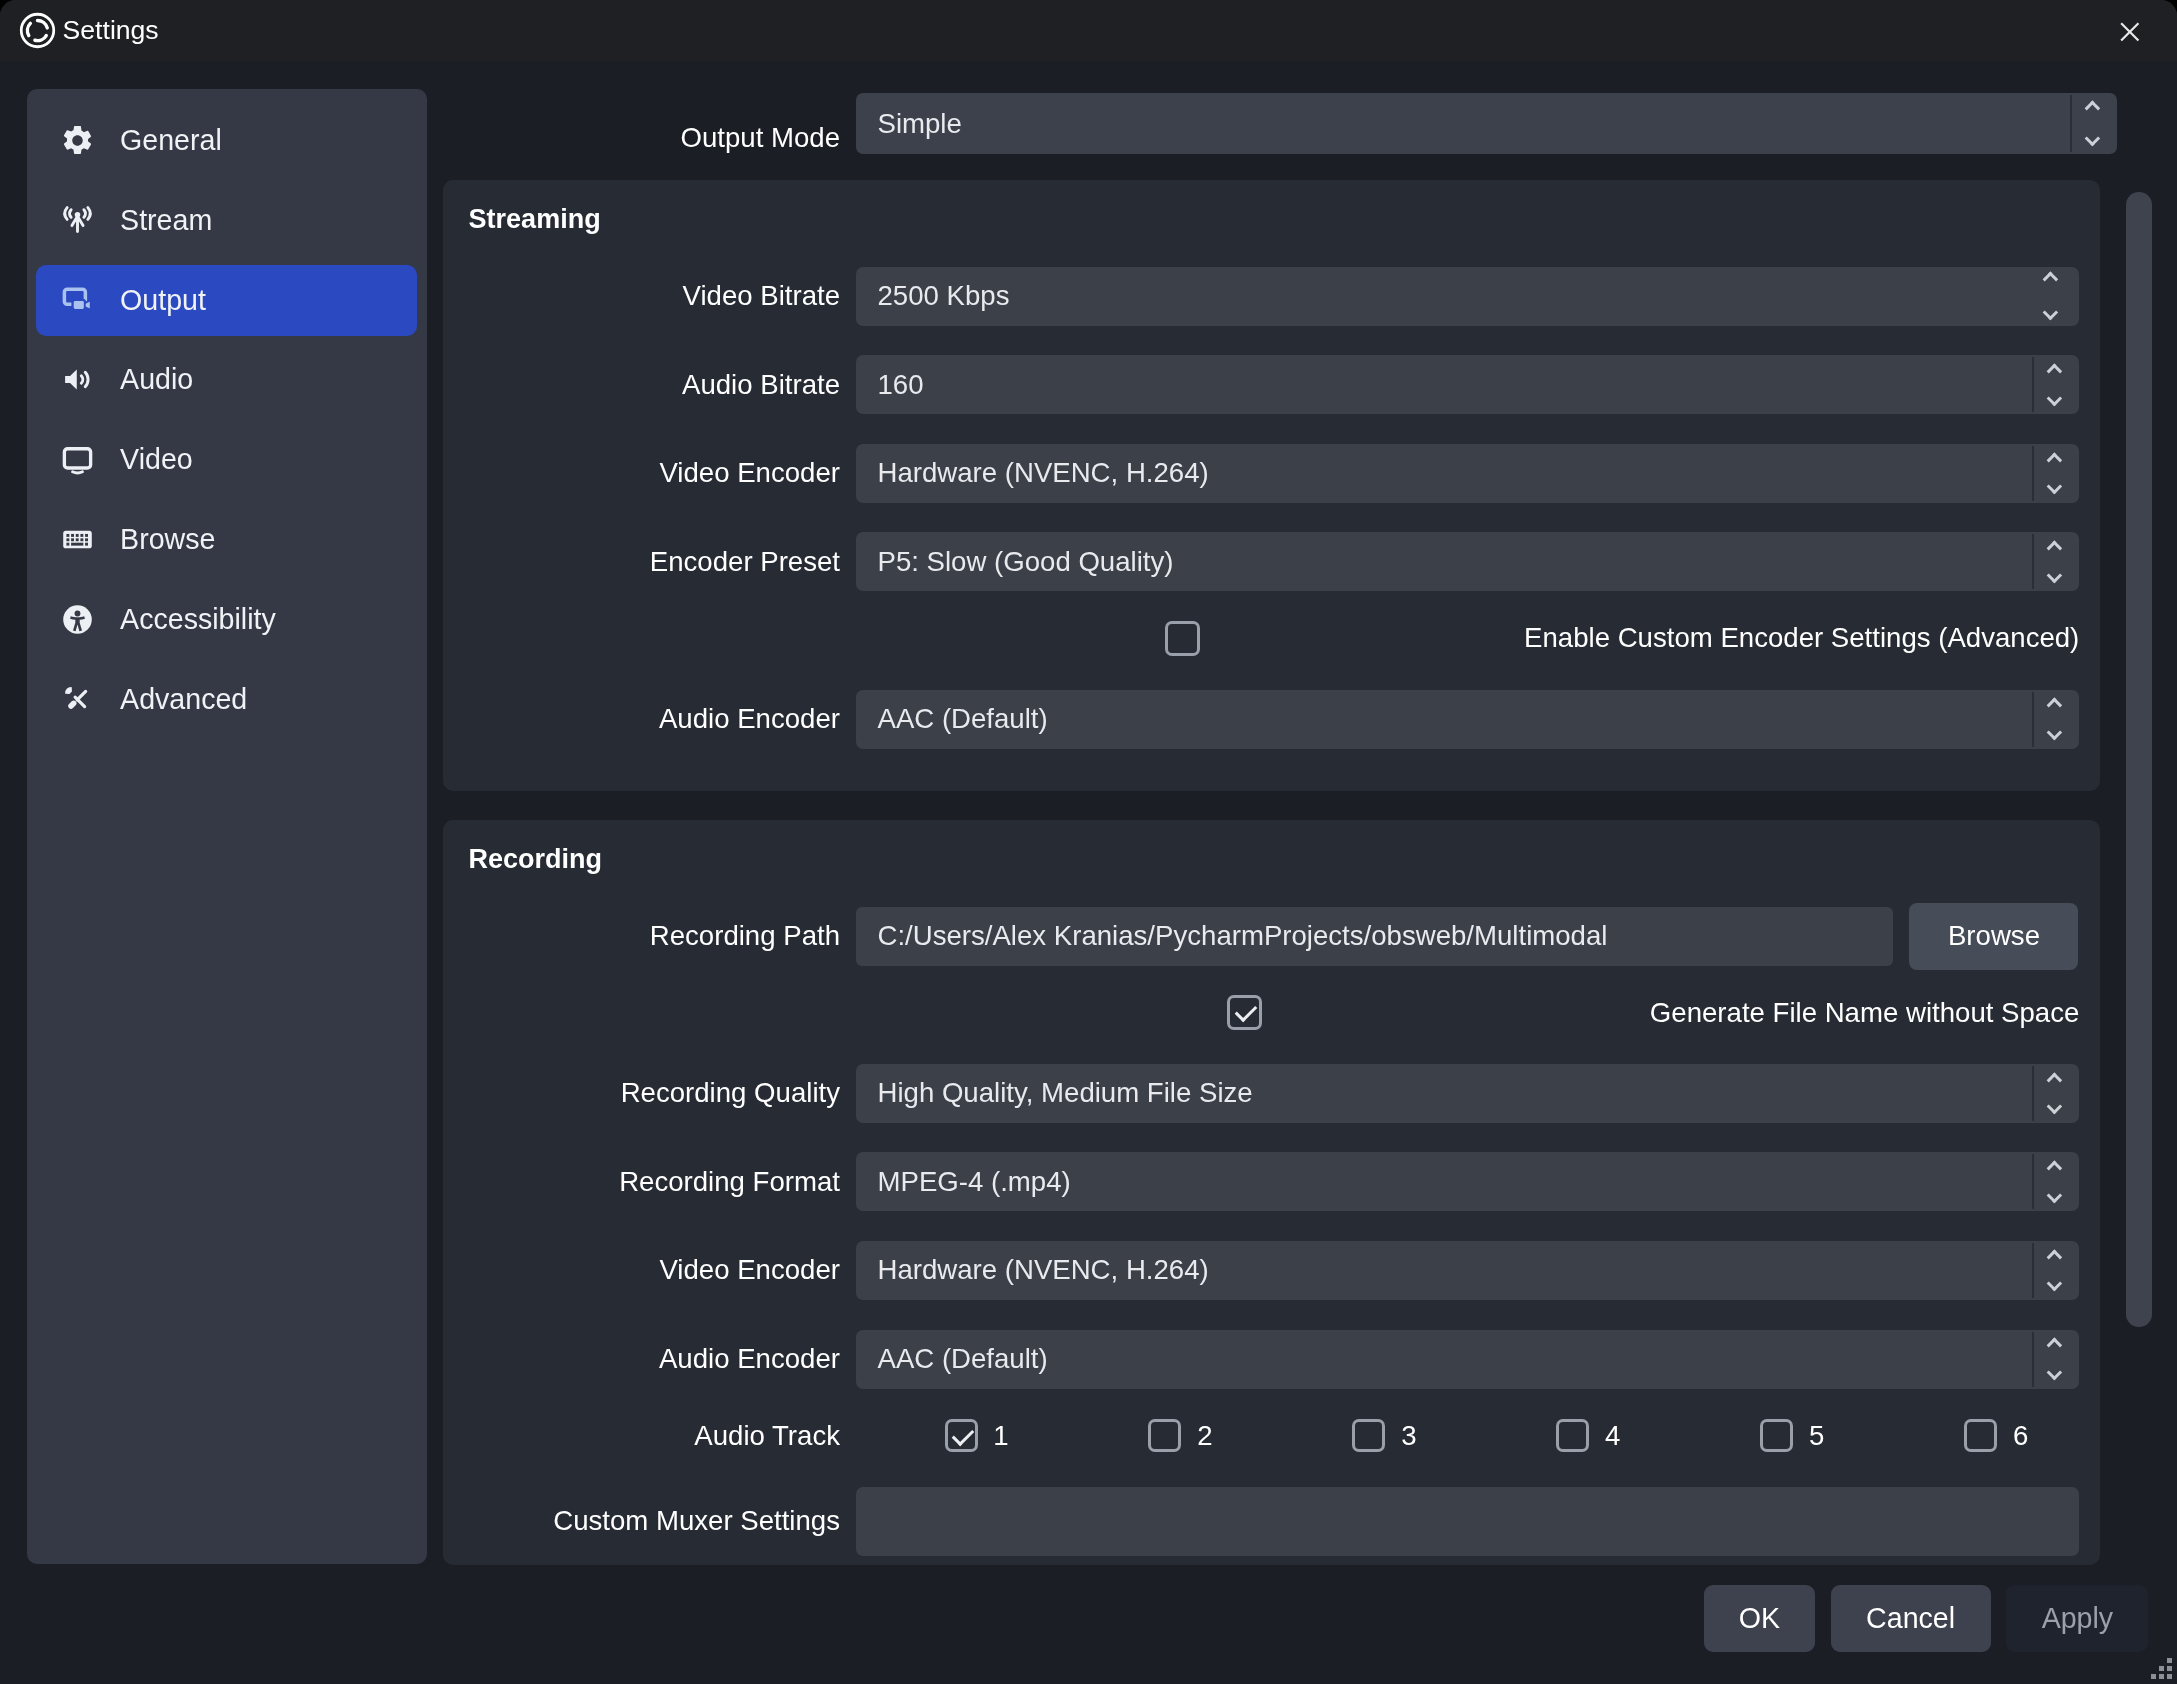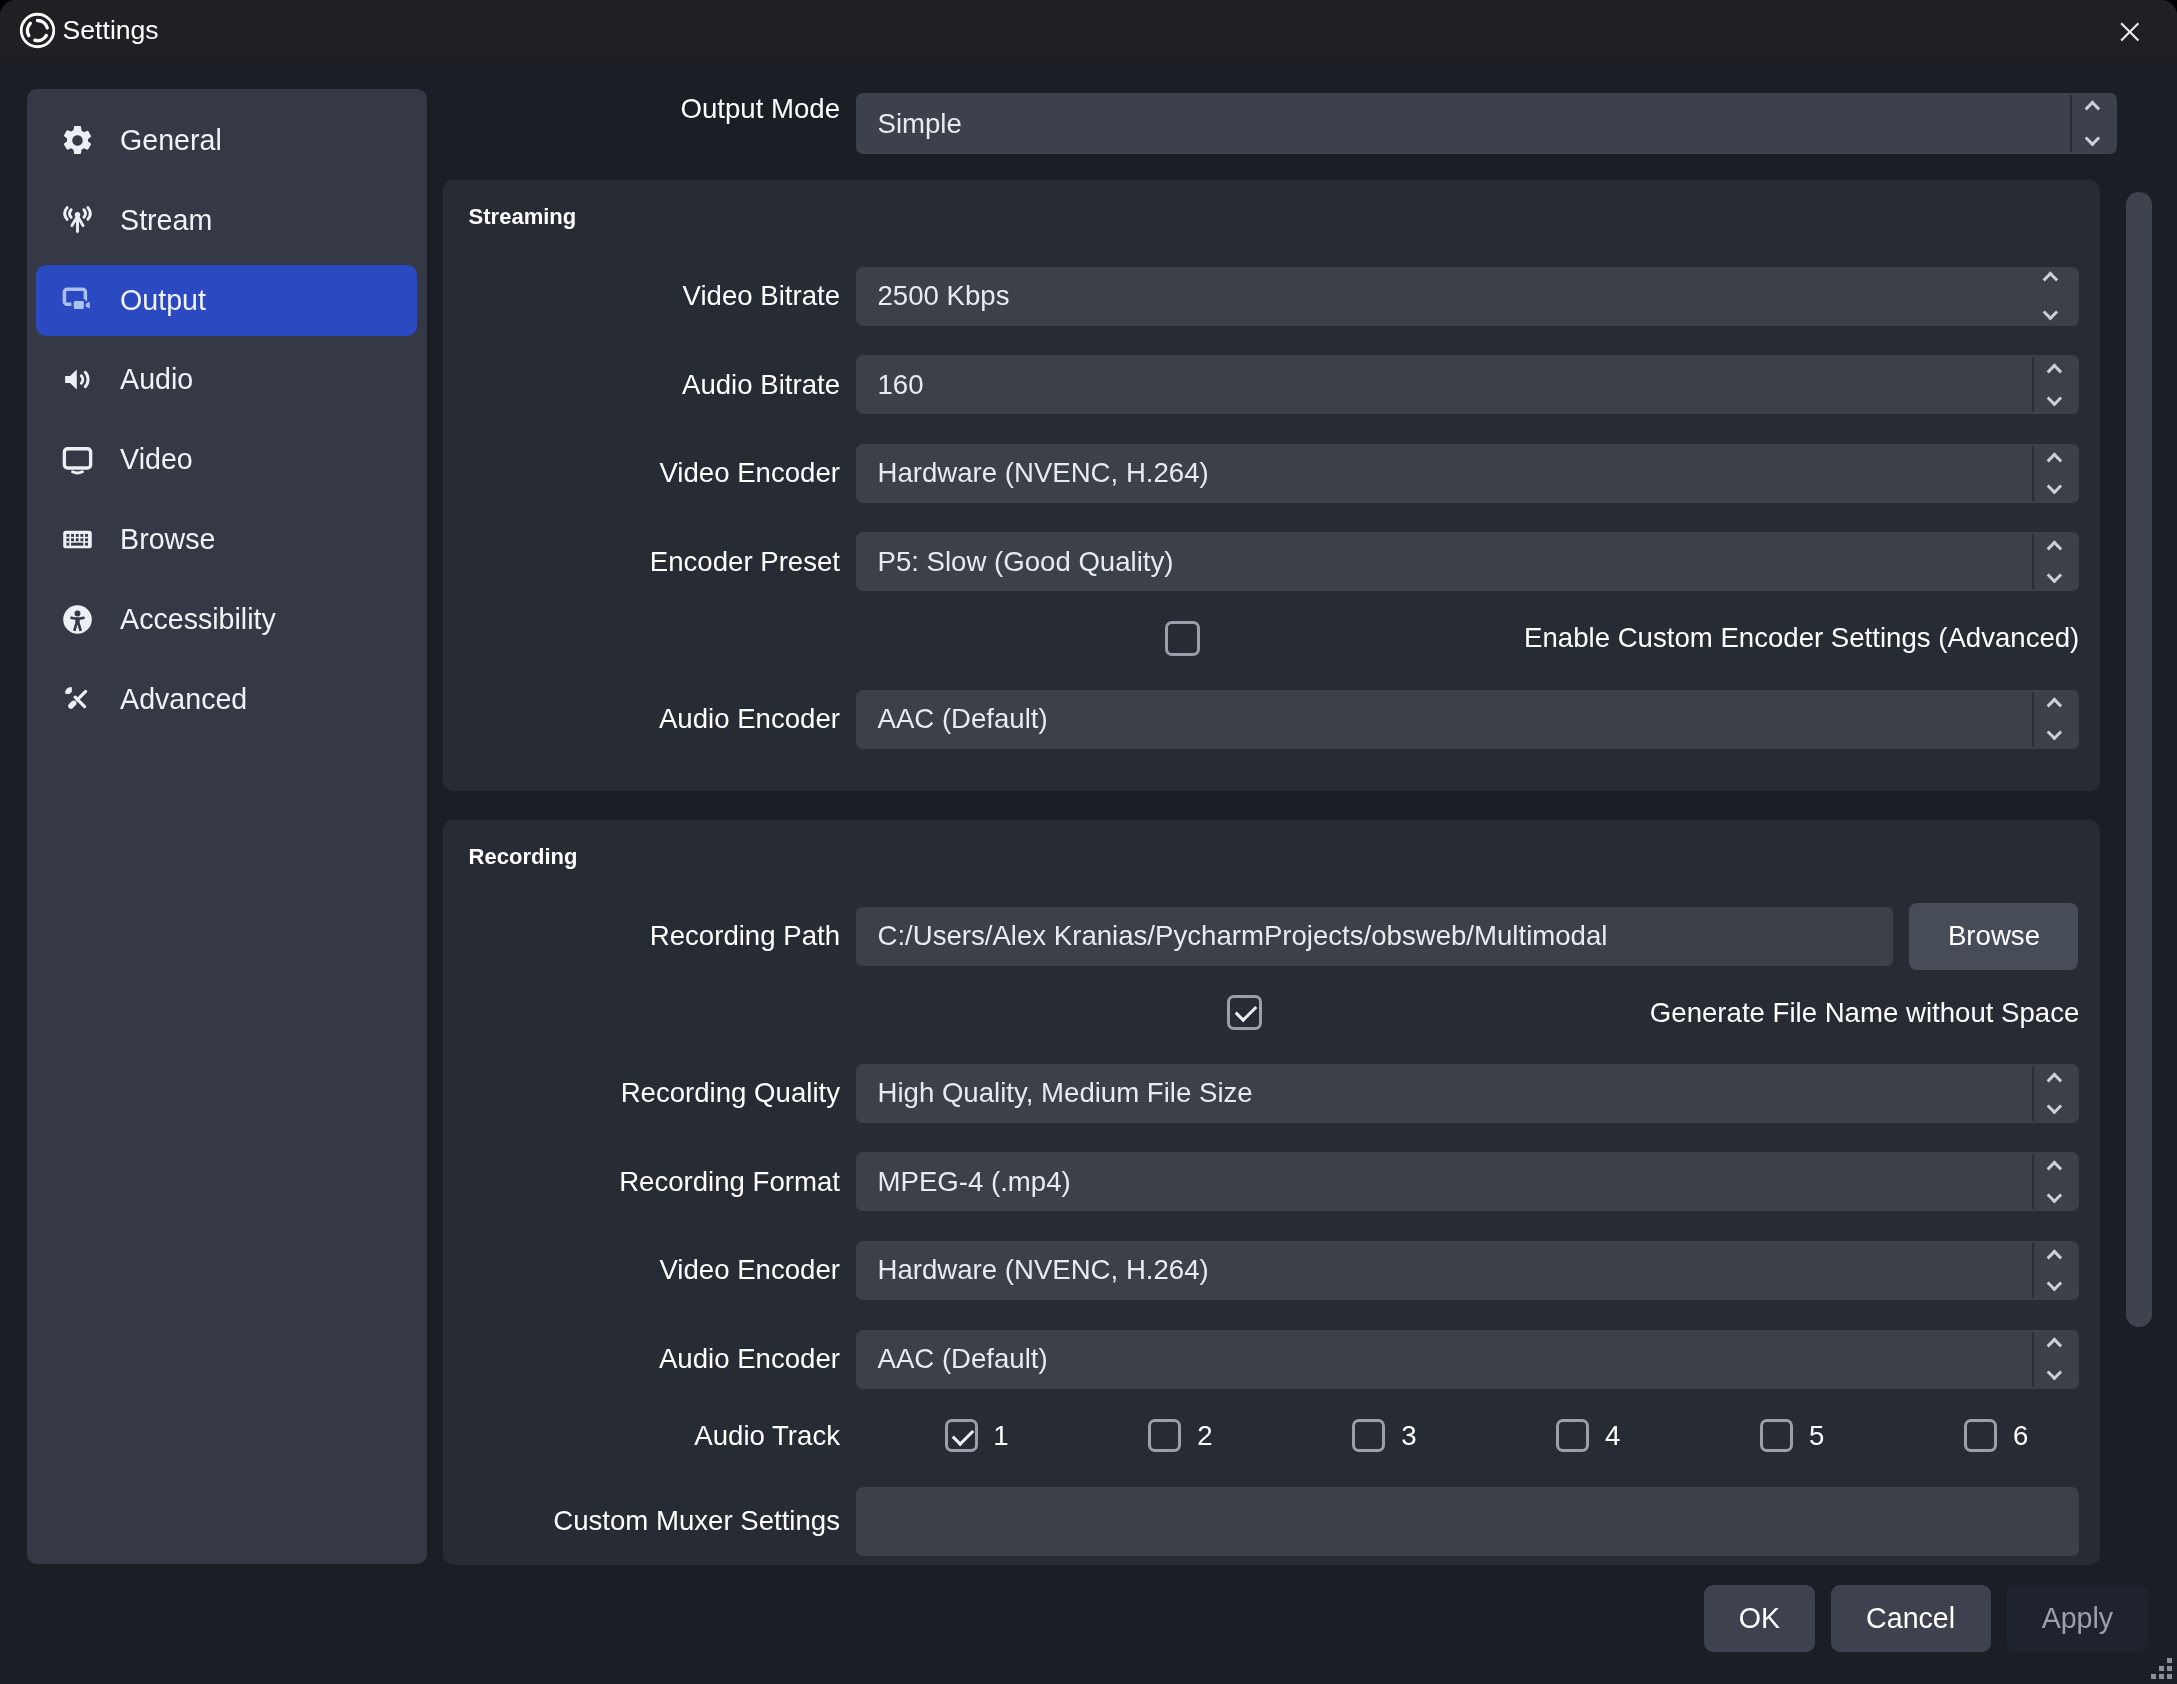--- a/index.html
+++ b/index.html
@@ -35,30 +35,30 @@
   .combo-divider { position:absolute; right:45px; top:2px; bottom:2px; width:2px; background:#2b2e37; }
   .chevs { position:absolute; right:11.8px; top:0; bottom:0; width:25.6px; display:flex; flex-direction:column;
            align-items:center; justify-content:center; gap:15.8px; }
   .chev { width:10.8px; height:10.8px; border-right:3px solid #ccd0d7; border-bottom:3px solid #ccd0d7; flex:none; }
   .chev.up   { transform:rotate(-135deg); margin-top:3.9px; }
   .chev.down { transform:rotate(45deg);  margin-bottom:3.9px; }
   .spin .chevs { gap:21.7px; right:15.8px; }
 
   
   .outputmode-row { position:absolute; left:453px; right:60px; top:93px; height:61px;
-                    display:flex; align-items:flex-start; }
+                    display:flex; align-items:flex-end; }
   .outputmode-row .flabel { width:387px; margin-right:15.8px; }
   .outputmode-row .combo { height:61px; background:#3c414b; }
   .outputmode-row .chevs { gap:19.7px; }
 
   
   .card { position:absolute; left:443px; width:1657px; background:#272b34; border-radius:9.9px; overflow:hidden; }
   .card.streaming { top:180px; height:611px; }
   .card.recording { top:820px; height:745px; }
-  .card-title { padding:23.6px 0 0 25.6px; color:#ffffff; font-size:22px; font-weight:bold; height:57px; }
+  .card-title { padding:23.6px 0 0 25.6px; color:#ffffff; font-size:27px; font-weight:bold; height:57px; }
   .row { display:flex; align-items:center; height:59px; margin:29.6px 20.7px 0 0; }
   .row .flabel { width:397px; margin-right:15.8px;padding-left:44px; }
   .check-row { height:43px; margin-top:25.6px;justify-content:space-between; }
   .check-row .spacer { width:397px; margin-right:15.8px; flex:none; }
 
   
   .checkbox { position:relative; width:35px; height:35px; border:3px solid #9aa0aa; border-radius:6.9px;
               flex:none; cursor:pointer; }
   .checkbox.checked::after { content:""; position:absolute; left:5.9px; top:6.9px; width:16.7px; height:8.9px;
               border-left:3.4px solid #eceef1; border-bottom:3.4px solid #eceef1; transform:rotate(-45deg); }

